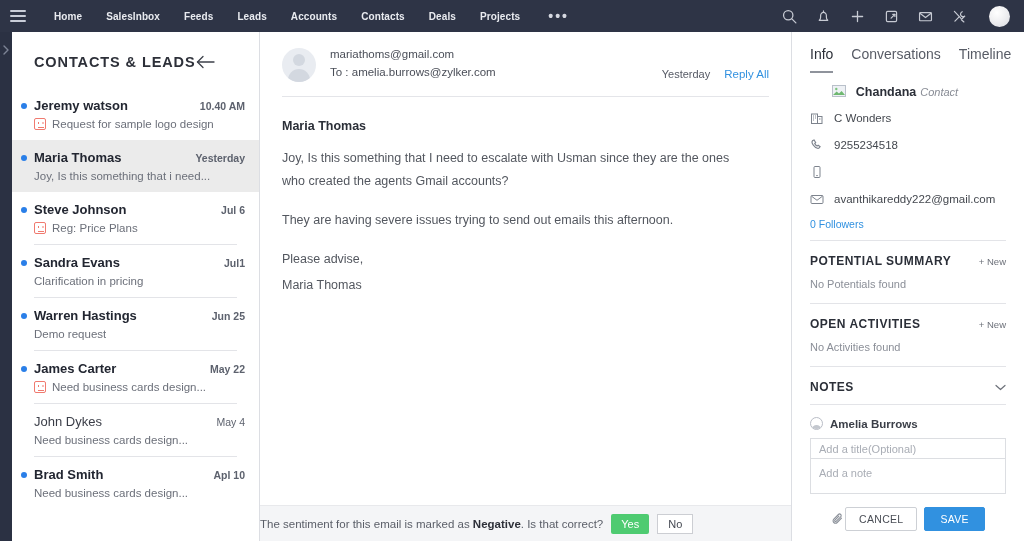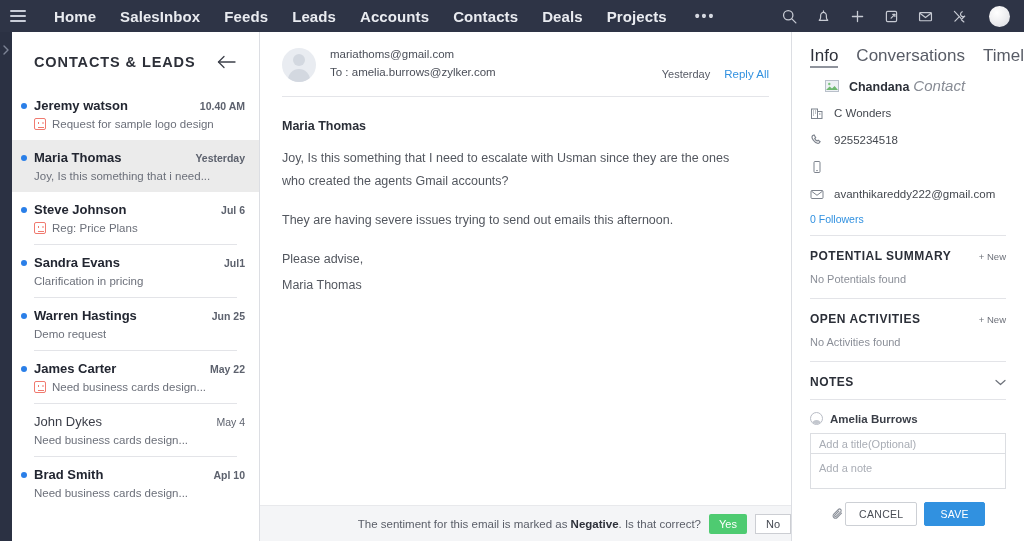--- a/index.html
+++ b/index.html
@@ -14,21 +14,21 @@
   .topnav {
     height: 32px; min-height: 32px; background: #2e3446;
     display: flex; align-items: center; padding: 0 14px 0 10px;
     color: #e6e8ee;
   }
   .hamburger { width: 16px; height: 12px; display: flex; flex-direction: column;
     justify-content: space-between; margin-right: 16px; cursor: pointer; }
   .hamburger i { display: block; height: 2px; background: #c9cdd8; border-radius: 1px; }
   .navlinks { display: flex; align-items: center; gap: 0; }
   .navlink {
-    font-size: 15px; font-weight: bold; color: #e9ebf0;
+    font-size: 10px; font-weight: bold; color: #e9ebf0;
     padding: 0 12px; cursor: pointer; letter-spacing: .1px; white-space: nowrap;
   }
   .navlink.more { letter-spacing: 2px; font-size: 14px; padding-left: 16px; color: #d5d8e0; }
   .nav-spacer { flex: 1; }
   .navicons { display: flex; align-items: center; gap: 17px; }
   .navicons .ico { width: 17px; height: 17px; display: block; cursor: pointer; opacity: .92; }
   .avatar-top {
     width: 21px; height: 21px; border-radius: 50%;
     background: radial-gradient(circle at 38% 32%, #ffffff 0%, #f0f0f2 45%, #d9dadf 100%);
     margin-left: 4px; cursor: pointer; flex: 0 0 auto;
@@ -44,21 +44,21 @@
     padding-top: 12px; cursor: pointer;
   }
   .rail svg { width: 8px; height: 12px; }
 
   
   .listpane {
     width: 248px; flex: 0 0 248px; background: #fff;
     border-right: 1px solid #dcdee3; overflow: hidden; position: relative;
   }
   .list-head {
-    display: flex; align-items: center; justify-content: space-between;
+    display: flex; align-items: center; 
     padding: 22px 22px 18px 22px;
   }
   .list-title { font-size: 14.5px; font-weight: bold; color: #2d3039; letter-spacing: .9px; }
   .back-arrow { width: 20px; height: 14px; cursor: pointer; }
 
   .litem { padding: 10px 14px 10px 22px; cursor: pointer; position: relative; }
   .litem.selected { background: #ebebeb; }
   .litem .row1 { display: flex; align-items: baseline; justify-content: space-between; }
   .lname { font-size: 13px; font-weight: bold; color: #222631; }
   .lname.read { font-weight: normal; color: #3a3d47; }
@@ -108,43 +108,43 @@
   .reply-all { font-size: 11.5px; color: #3191e0; cursor: pointer; white-space: nowrap; }
   .mh-rule { height: 1px; background: #e4e5e9; margin: 14px 0 0 0; }
 
   .mail-body { flex: 1; padding: 22px 22px 0 22px; overflow: hidden; }
   .sender-name { font-size: 12.5px; font-weight: bold; color: #2b2f38; margin-bottom: 14px; }
   .mail-p { font-size: 12.5px; color: #53575f; line-height: 1.85; margin-bottom: 16px; max-width: 470px; }
   .mail-p.tight { margin-bottom: 2px; }
 
   .sentiment-bar {
     background: #f4f5f7; border-top: 1px solid #e8e9ec;
-    height: 36px; display: flex; align-items: center; justify-content: flex-end; gap: 8px;
+    height: 36px; display: flex; align-items: center; justify-content: flex-start; gap: 8px;
   }
   .sent-text { font-size: 11.5px; color: #5a5e68; }
   .sent-text b { color: #2d3039; }
   .btn-yes {
     background: #4ecb71; color: #fff; font-size: 11px; border: none;
     padding: 4px 10px; border-radius: 2px; cursor: pointer; font-family: inherit;
   }
   .btn-no {
     background: #fff; color: #454952; font-size: 11px; border: 1px solid #ccced3;
     padding: 3px 10px; border-radius: 0; cursor: pointer; font-family: inherit;
   }
 
   
   .infopane { width: 232px; flex: 0 0 232px; background: #fff; padding: 0 18px; overflow: hidden; }
   .tabs { display: flex; gap: 18px; padding: 14px 0 0 0; }
-  .tab { font-size: 17px; color: #585c66; cursor: pointer; }
+  .tab { font-size: 14px; color: #585c66; padding-bottom: 9px; cursor: pointer; }
   .tab.active { color: #2d3039; border-bottom: 2px solid #8f939c; }
   .contact-block { padding-top: 10px; }
   .crow { display: flex; align-items: center; gap: 10px; margin-bottom: 11px; height: 16px; }
   .crow .ci { width: 14px; height: 14px; flex: 0 0 14px; display: block; }
   .cname { font-size: 12.5px; font-weight: bold; color: #2b2f38; }
-  .ctag { font-size: 15px; color: #888c95; font-style: italic; margin-left: 4px; }
+  .ctag { font-size: 11px; color: #888c95; font-style: italic; margin-left: 4px; }
   .ctext { font-size: 11.5px; color: #44484f; }
   .cname-row { justify-content: center; padding-right: 26px; }
   .followers { font-size: 10.5px; color: #3191e0; cursor: pointer; margin: 6px 0 10px 0; }
   .sec-rule { height: 1px; background: #e3e4e8; }
   .sec-head {
     display: flex; align-items: center; justify-content: space-between;
     padding: 13px 0 10px 0;
   }
   .sec-title { font-size: 12px; font-weight: bold; color: #2b2f38; letter-spacing: .5px; }
   .sec-new { font-size: 9.5px; color: #6d717a; cursor: pointer; }

